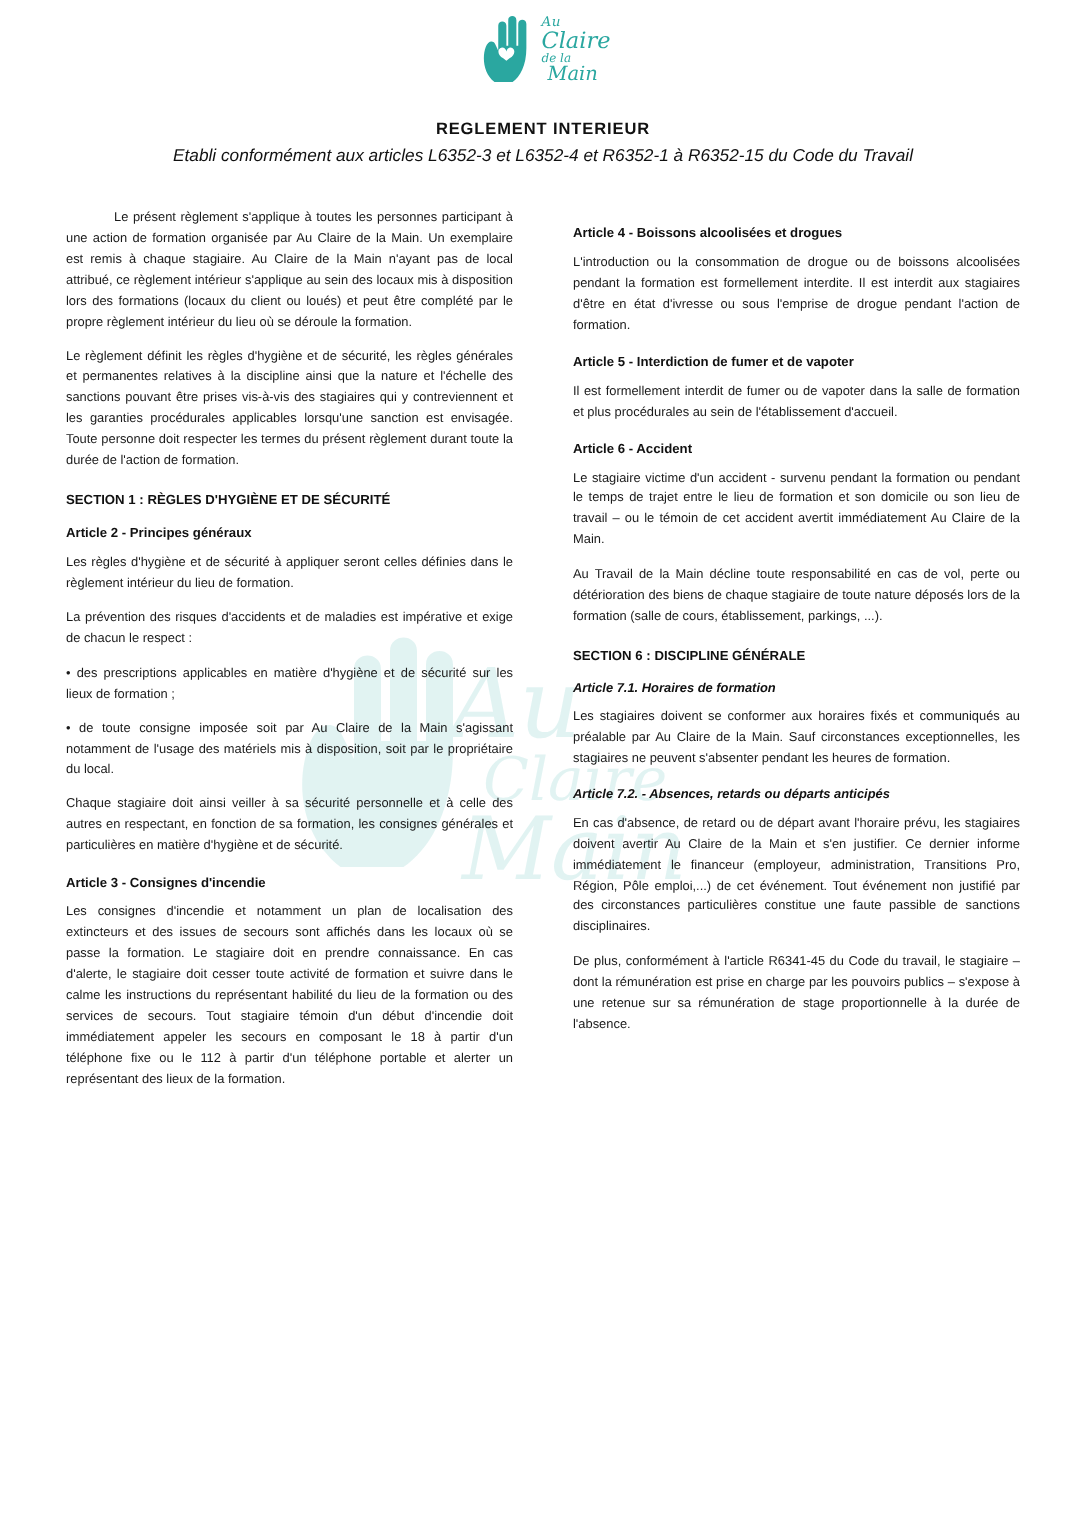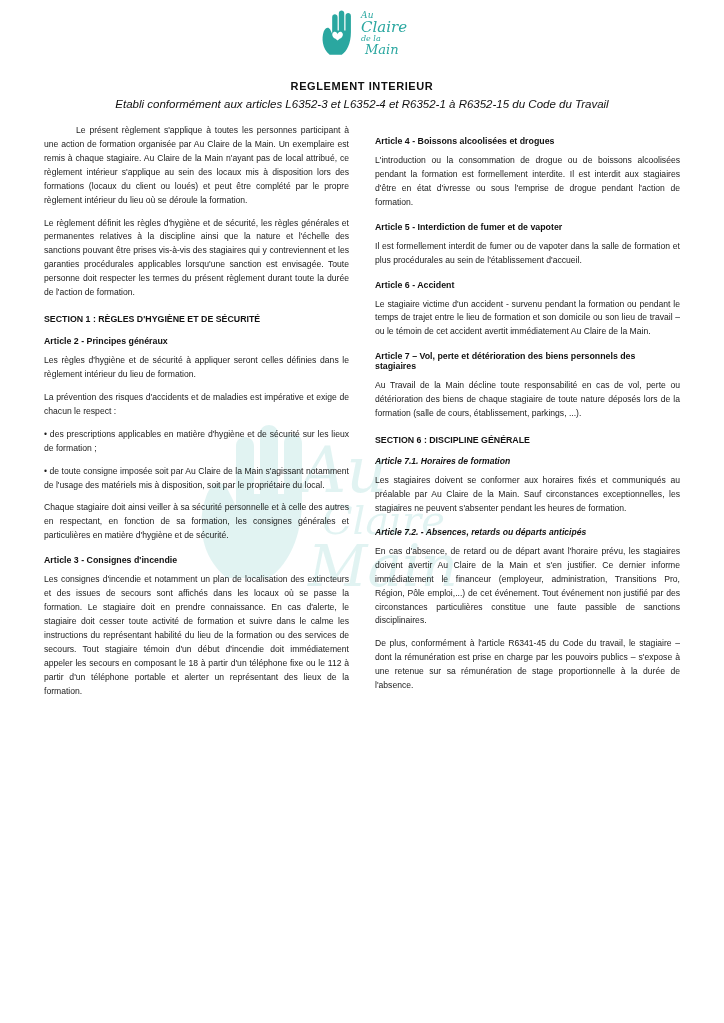--- a/index.html
+++ b/index.html
@@ -94,29 +94,29 @@
     margin-top: 10px;
   }
   .doc-subtitle {
     position: relative;
     z-index: 2;
     text-align: center;
     font-size: 11.5px;
     font-style: italic;
     color: #111;
     margin-top: 6px;
-    margin-bottom: 14px;
+    margin-bottom: 28px;
   }
 
   
   .columns {
     position: relative;
     z-index: 2;
     display: flex;
-    gap: 26px;
+    gap: 40px;
     padding: 0 4px;
   }
   .col {
     width: 317px;
   }
   p.body {
     font-size: 8.6px;
     line-height: 1.62;
     text-align: justify;
     margin: 0 0 9px 0;
@@ -194,21 +194,20 @@
         <h3 class="article">Article 3 - Consignes d'incendie</h3>
         <p class="body">Les consignes d'incendie et notamment un plan de localisation des extincteurs et des issues de secours sont affichés dans les locaux où se passe la formation. Le stagiaire doit en prendre connaissance. En cas d'alerte, le stagiaire doit cesser toute activité de formation et suivre dans le calme les instructions du représentant habilité du lieu de la formation ou des services de secours. Tout stagiaire témoin d'un début d'incendie doit immédiatement appeler les secours en composant le 18 à partir d'un téléphone fixe ou le 112 à partir d'un téléphone portable et alerter un représentant des lieux de la formation.</p>
       </div>
     <div class="col" id="right-col">
         <h3 class="article first-block">Article 4 - Boissons alcoolisées et drogues</h3>
         <p class="body">L'introduction ou la consommation de drogue ou de boissons alcoolisées pendant la formation est formellement interdite. Il est interdit aux stagiaires d'être en état d'ivresse ou sous l'emprise de drogue pendant l'action de formation.</p>
         <h3 class="article">Article 5 - Interdiction de fumer et de vapoter</h3>
         <p class="body">Il est formellement interdit de fumer ou de vapoter dans la salle de formation et plus procédurales au sein de l'établissement d'accueil.</p>
         <h3 class="article">Article 6 - Accident</h3>
         <p class="body">Le stagiaire victime d'un accident - survenu pendant la formation ou pendant le temps de trajet entre le lieu de formation et son domicile ou son lieu de travail – ou le témoin de cet accident avertit immédiatement Au Claire de la Main.</p>
-        <h3 class="article">Article 7 – Vol, perte et détérioration des biens personnels des stagiaires</h3>
         <p class="body">Au Travail de la Main décline toute responsabilité en cas de vol, perte ou détérioration des biens de chaque stagiaire de toute nature déposés lors de la formation (salle de cours, établissement, parkings, ...).</p>
         <h2 class="section">SECTION 6 : DISCIPLINE GÉNÉRALE</h2>
         <h4 class="subarticle">Article 7.1. Horaires de formation</h4>
         <p class="body">Les stagiaires doivent se conformer aux horaires fixés et communiqués au préalable par Au Claire de la Main. Sauf circonstances exceptionnelles, les stagiaires ne peuvent s'absenter pendant les heures de formation.</p>
         <h4 class="subarticle">Article 7.2. - Absences, retards ou départs anticipés</h4>
         <p class="body">En cas d'absence, de retard ou de départ avant l'horaire prévu, les stagiaires doivent avertir Au Claire de la Main et s'en justifier. Ce dernier informe immédiatement le financeur (employeur, administration, Transitions Pro, Région, Pôle emploi,...) de cet événement. Tout événement non justifié par des circonstances particulières constitue une faute passible de sanctions disciplinaires.</p>
         <p class="body">De plus, conformément à l'article R6341-45 du Code du travail, le stagiaire – dont la rémunération est prise en charge par les pouvoirs publics – s'expose à une retenue sur sa rémunération de stage proportionnelle à la durée de l'absence.</p>
       </div>
   </div>
 

